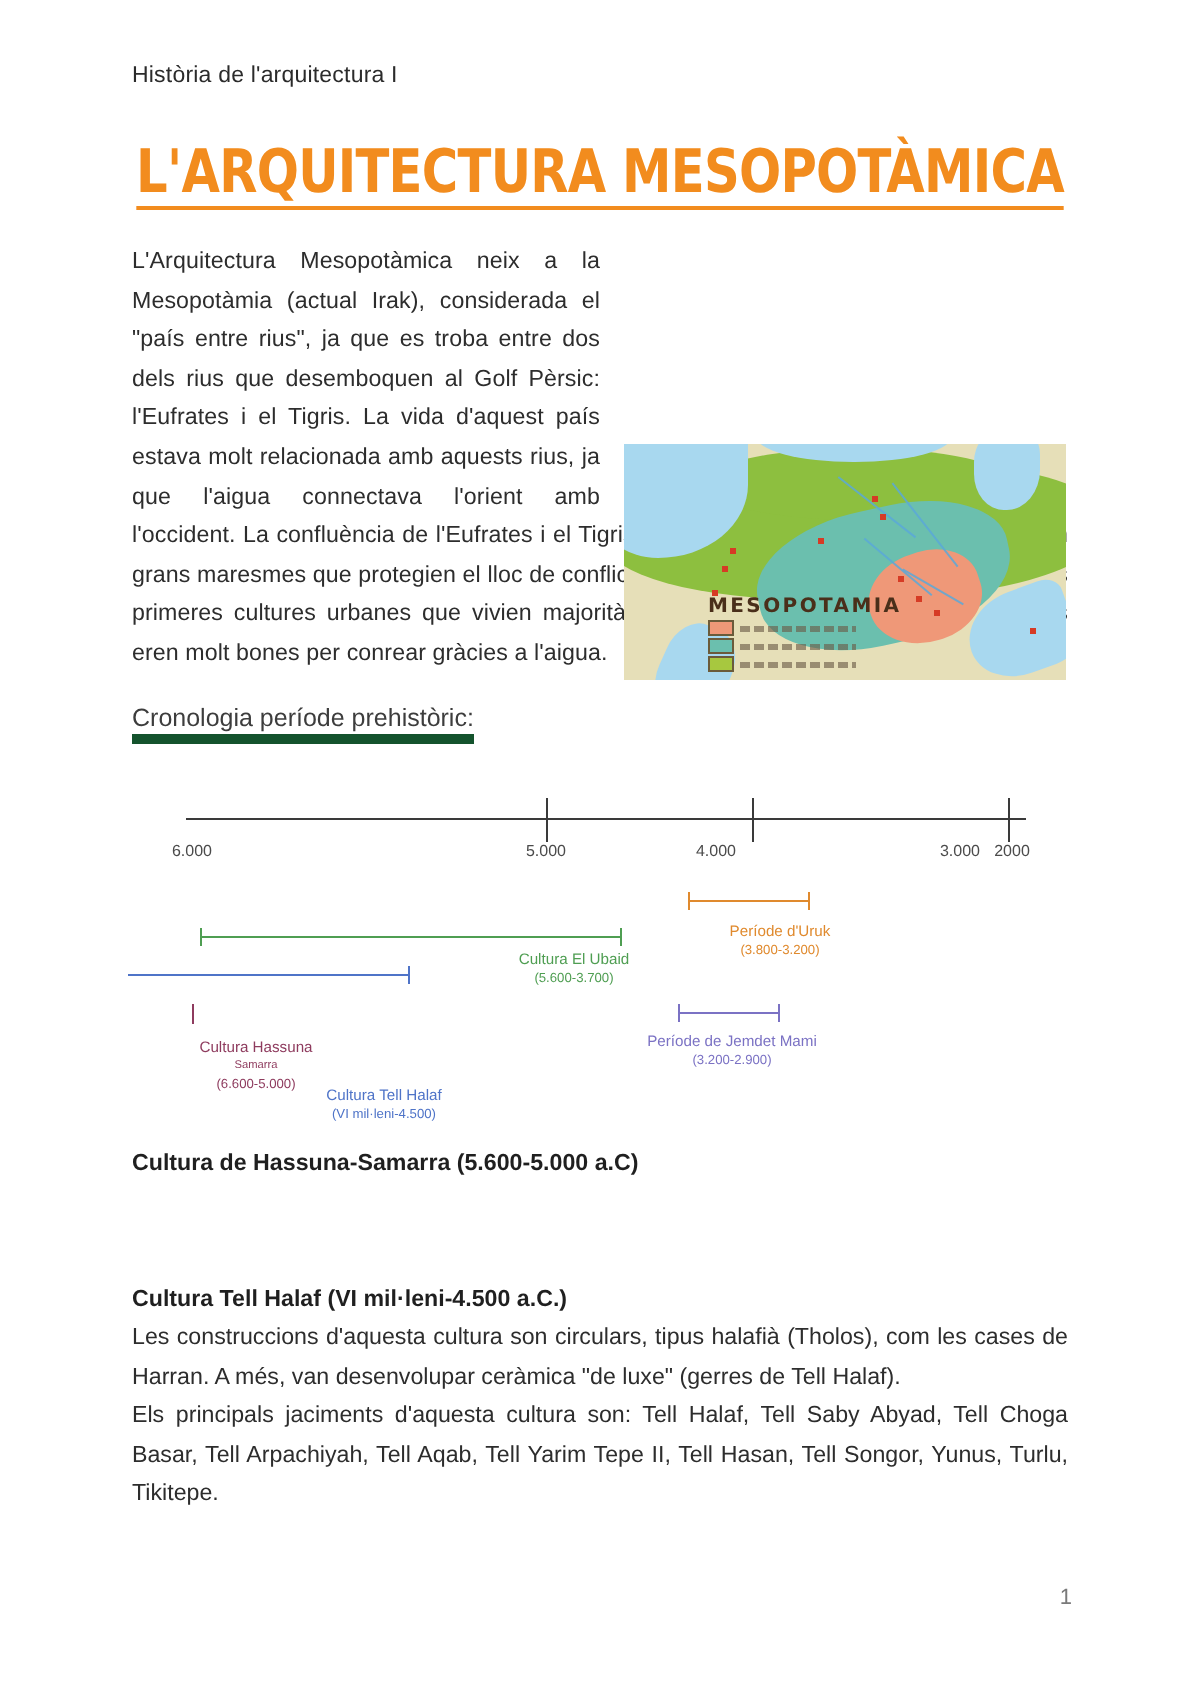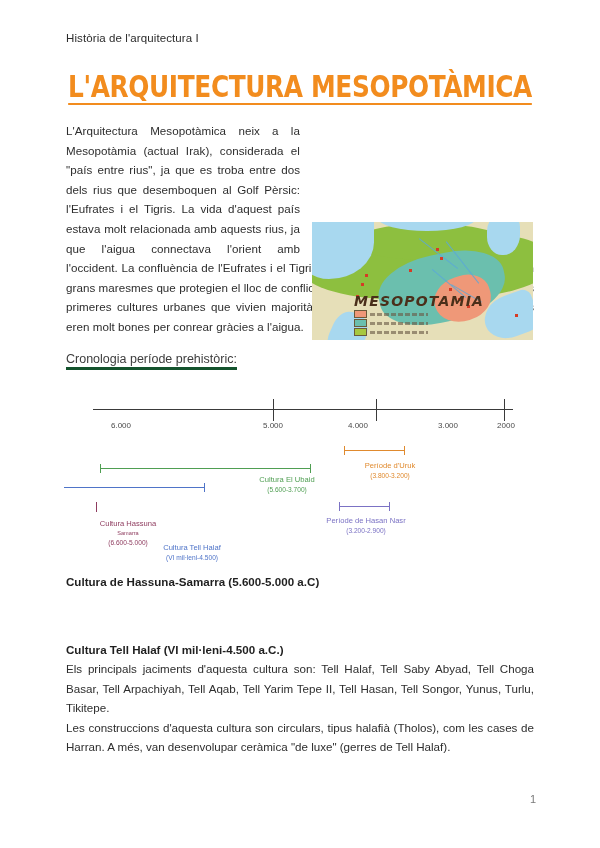--- a/index.html
+++ b/index.html
@@ -83,37 +83,36 @@
   .map .river{
     position:absolute;background:#5aa8d8;height:1px;opacity:.85;
   }
   .map .site{
     position:absolute;width:3px;height:3px;background:#d63b25;
   }
   .map .legend{
     position:absolute;left:42px;bottom:4px;
   }
   .map .legend .mtitle{
-    font-size:14px;font-weight:bold;color:#4a2f1a;letter-spacing:1.2px;
+    font-size:10px;font-weight:bold;color:#4a2f1a;letter-spacing:1.2px;
     font-family:"DejaVu Sans","Liberation Sans",sans-serif;
-    font-style:italic;
   }
   .map .legend .lrow{display:flex;align-items:center;gap:3px;margin-top:1px;}
   .map .legend .sw{width:11px;height:6px;border:.5px solid #6b5b3a;}
   .map .legend .blur{
     width:58px;height:3px;
     background:repeating-linear-gradient(90deg,#6a5a46 0 5px,transparent 5px 7px);
     opacity:.62;
   }
 
   
   .crono{
     position:absolute;left:66px;top:352px;
     font-size:12.5px;color:#3d3d3d;
-    border-bottom:3px solid #14532d;padding-bottom:1px;
+    border-bottom:5px solid #14532d;padding-bottom:1px;
   }
 
   
   .timeline{position:absolute;left:66px;top:388px;width:468px;height:170px;}
   .axis{
     position:absolute;left:27px;top:21px;width:420px;height:1px;background:#3a3a3a;
   }
   .tick{position:absolute;width:1px;background:#3a3a3a;}
   .ticklabel{
     position:absolute;top:33px;font-size:8px;color:#4b4b4b;
@@ -201,24 +200,24 @@
 
   <div class="crono">Cronologia període prehistòric:</div>
 
   <div class="timeline">
     <div class="axis"></div>
 
     <div class="tick" style="left:207px;top:11px;height:22px;background:#3a3a3a;"></div>
     <div class="tick" style="left:310px;top:11px;height:22px;background:#3a3a3a;"></div>
     <div class="tick" style="left:438px;top:11px;height:22px;background:#3a3a3a;"></div>
 
-    <div class="ticklabel" style="left:30px;margin-left:25px;">6.000</div>
+    <div class="ticklabel" style="left:30px;">6.000</div>
     <div class="ticklabel" style="left:207px;">5.000</div>
     <div class="ticklabel" style="left:292px;">4.000</div>
-    <div class="ticklabel" style="left:366px;padding-left:32px;">3.000</div>
+    <div class="ticklabel" style="left:398px;padding-left:32px;">3.000</div>
     <div class="ticklabel" style="left:440px;">2000</div>
 
     <div class="bar" style="left:278px;top:62px;width:60px;background:#e08a2e;">
       <div class="cap" style="left:0;background:#e08a2e;"></div>
       <div class="cap" style="left:60px;background:#e08a2e;"></div>
     </div>
     <div class="tlabel" style="left:324px;top:73px;color:#e08a2e;">
       <span>Període d'Uruk</span>
       <span class="sub" style="font-size:6.6px">(3.800-3.200)</span>
     </div>
@@ -238,39 +237,39 @@
     <div class="tlabel" style="left:126px;top:109px;color:#4f74c8;margin-top:46px;">
       <span>Cultura Tell Halaf</span>
       <span class="sub" style="font-size:6.6px">(VI mil·leni-4.500)</span>
     </div>
 
     <div class="bar" style="left:273px;top:118px;width:50px;background:#7b72c4;">
       <div class="cap" style="left:0;background:#7b72c4;"></div>
       <div class="cap" style="left:50px;background:#7b72c4;"></div>
     </div>
     <div class="tlabel" style="left:300px;top:128px;color:#7b72c4;">
-      <span>Període de Hasan Nasr</span>
+      <span>Període de Jemdet Mami</span>
       <span class="sub" style="font-size:6.6px">(3.200-2.900)</span>
     </div>
 
     <div class="bar" style="left:30px;top:118px;width:0;background:#8e3b5e;">
       <div class="cap" style="left:0;background:#8e3b5e;height:10px;"></div>
     </div>
     <div class="tlabel" style="left:62px;top:131px;color:#8e3b5e;">
       <span>Cultura Hassuna</span>
       <span class="sub">Samarra</span>
       <span class="sub" style="font-size:6.6px">(6.600-5.000)</span>
     </div>
   </div>
 
   <div class="sec" style="top:572px;">
     <h3>Cultura de Hassuna-Samarra (5.600-5.000 a.C)</h3>
   </div>
 
   <div class="sec" style="top:640px;">
     <h3>Cultura Tell Halaf (VI mil·leni-4.500 a.C.)</h3>
+    <p>Les construccions d'aquesta cultura son circulars, tipus halafià (Tholos), com les cases de Harran. A més, van desenvolupar ceràmica "de luxe" (gerres de Tell Halaf).</p>
     <p>Els principals jaciments d'aquesta cultura son: Tell Halaf, Tell Saby Abyad, Tell Choga Basar, Tell Arpachiyah, Tell Aqab, Tell Yarim Tepe II, Tell Hasan, Tell Songor, Yunus, Turlu, Tikitepe.</p>
-    <p>Les construccions d'aquesta cultura son circulars, tipus halafià (Tholos), com les cases de Harran. A més, van desenvolupar ceràmica "de luxe" (gerres de Tell Halaf).</p>
   </div>
 
   <div class="pageno">1</div>
 
 </div>
 
 </body></html>

